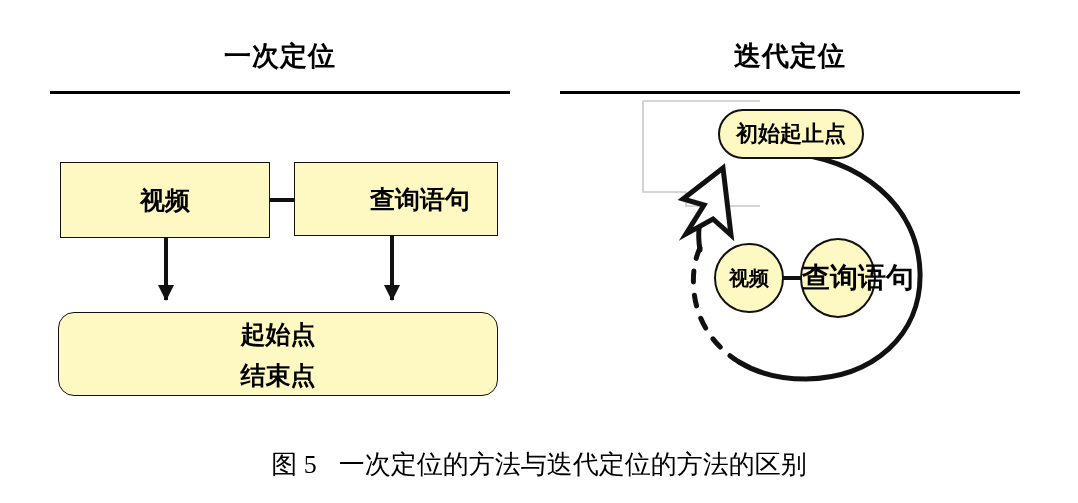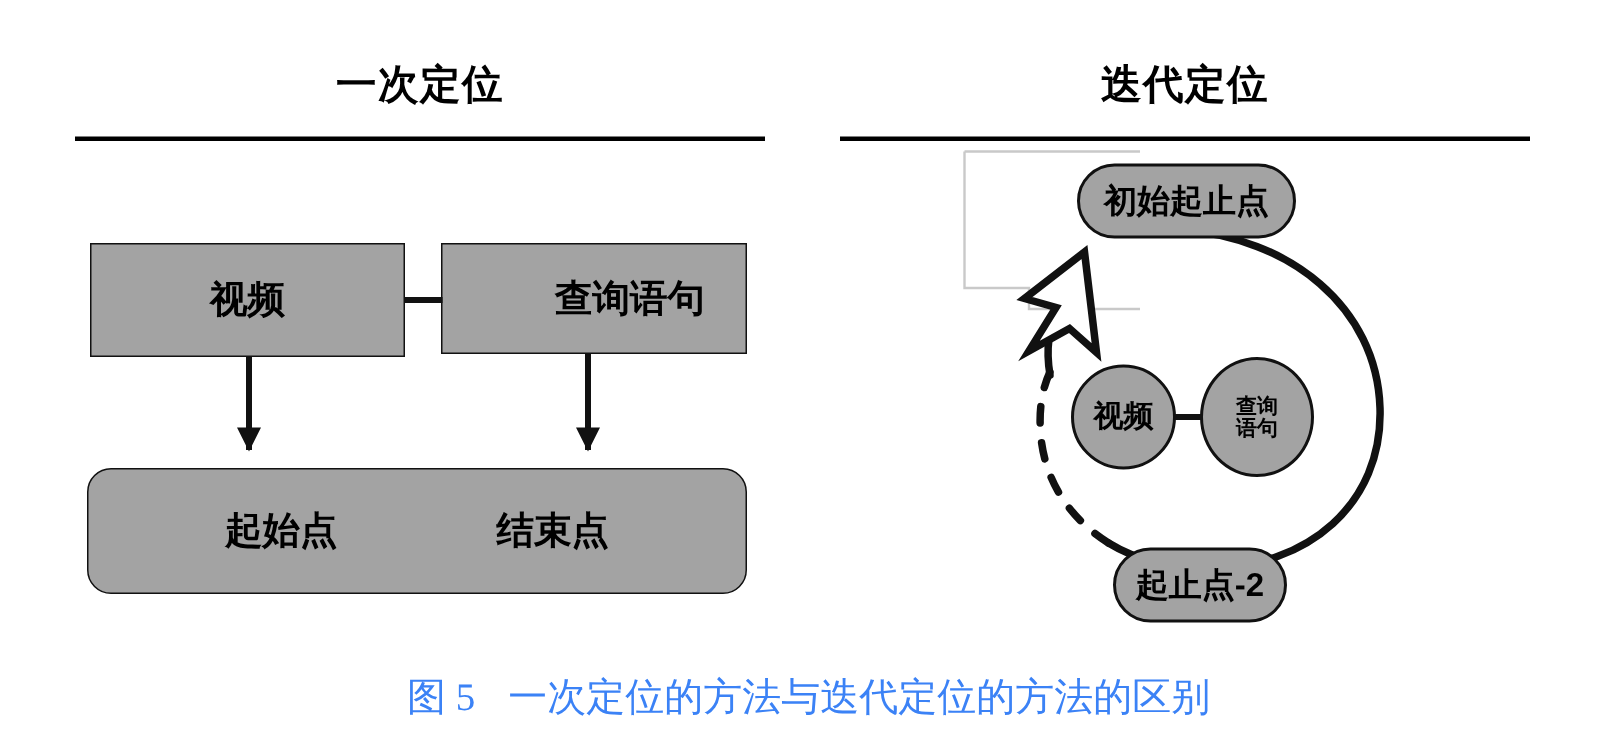--- a/index.html
+++ b/index.html
@@ -41,21 +41,21 @@
   #rule-left  { left: 50px;  top: 91px; width: 460px; }
   #rule-right { left: 560px; top: 91px; width: 460px; }
 
   
   .node {
     position: absolute;
     box-sizing: border-box;
     display: flex;
     align-items: center;
     justify-content: center;
-    background: #a3a3a3;
+    background: #fef9c3;
     color: #000000;
     font-family: "Liberation Sans", "DejaVu Sans", sans-serif;
     font-weight: bold;
     text-align: center;
     line-height: 1.12;
     white-space: nowrap;
   }
 
   
   .rect-node {
@@ -67,20 +67,21 @@
 
   #node-output {
     left: 58px; top: 312px; width: 440px; height: 84px;
     border: 1.5px solid #111111;
     border-radius: 16px;
     font-size: 25px;
     display: flex;
     align-items: center;
     justify-content: space-around;
     padding: 0 38px;
+    flex-direction: column;
   }
   #node-output .out-label { flex: 0 0 auto; }
 
   
   #link-video-query {
     position: absolute;
     left: 270px; top: 198px; width: 25px; height: 4px;
     background: #111111;
   }
 
@@ -114,23 +115,24 @@
   #node-bp-2    { left: 742px; top: 365px; width: 116px; height: 50px; }
 
   .circle-node {
     border: 2px solid #111111;
     border-radius: 50%;
     font-size: 20px;
   }
   #node-video-sm { left: 714px; top: 243px; width: 70px; height: 70px; }
   #node-query-sm {
     left: 800px; top: 238px; width: 76px; height: 80px;
-    font-size: 14px;
-    flex-direction: column;
+    font-size: 28px;
+    flex-direction: row;
     line-height: 1.05;
+    justify-content: space-between;
   }
 
   #link-center {
     position: absolute;
     left: 783px; top: 276px; width: 19px; height: 4px;
     background: #111111;
   }
 
   
   #overlay {
@@ -140,21 +142,21 @@
     pointer-events: none;
   }
 
   
   #caption {
     position: absolute;
     left: 0; top: 447px; width: 1078px;
     text-align: center;
     font-family: "Liberation Serif", "DejaVu Serif", serif;
     font-size: 26px;
-    color: #3b82f6;
+    color: #000000;
     white-space: nowrap;
   }
   #caption .caption-gap { display: inline-block; width: 22px; }
 </style>
 </head>
 <body>
 
 <div id="figure-root">
 
   <div class="panel-title" id="title-right">迭代定位</div>
@@ -194,21 +196,20 @@
 
     <path d="M 700 250 C 697 232 699 218 706 206" fill="none" stroke="#111111" stroke-width="5" stroke-linecap="round"></path>
 
     <path d="M 723 168 L 731 235 L 713 219 L 686 234 L 704 205 L 683 199 Z" fill="#ffffff" stroke="#111111" stroke-width="5" stroke-linejoin="miter"></path>
   </svg>
 
   <div class="node pill-node" id="node-initial">初始起止点</div>
 
 
 
-  <div class="node pill-node" id="node-bp-2">起止点-2</div>
 
   <div class="node circle-node" id="node-video-sm">视频</div>
 
   <div class="node circle-node" id="node-query-sm">
     <span>查询</span>
     <span>语句</span>
   </div>
 
   <div id="link-center"></div>
 

